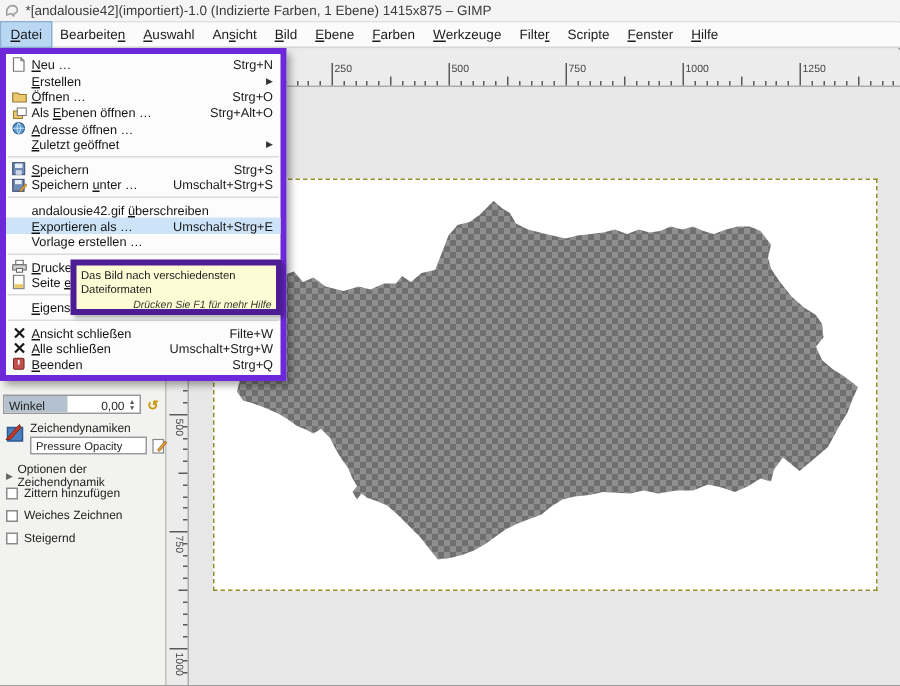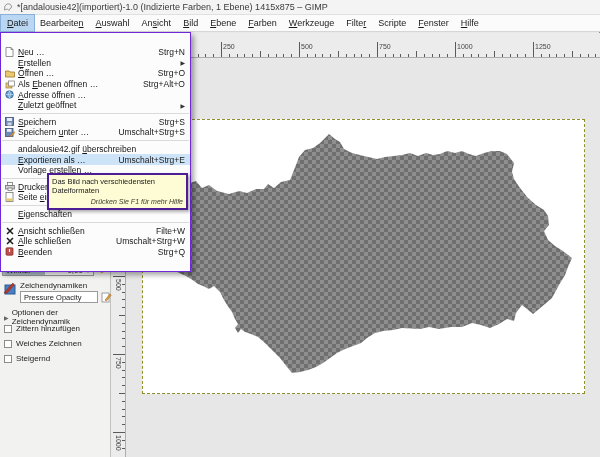--- a/index.html
+++ b/index.html
@@ -46,31 +46,31 @@
     border-right:1px solid #adadad;border-bottom:1px solid #adadad;box-sizing:border-box;z-index:6;}
   .htick{position:absolute;bottom:0;width:1px;background:#5a5a5a;}
   .hlab{position:absolute;top:10px;font-size:7px;color:#444;white-space:nowrap;}
   .vtick{position:absolute;right:0;height:1px;background:#5a5a5a;}
   .vlab{position:absolute;left:11px;font-size:7px;color:#444;transform:rotate(90deg);transform-origin:0 0;white-space:nowrap;}
   
   .canvas-area{position:absolute;left:126px;top:58px;width:474px;height:399px;background:#e7e7e7;z-index:0;}
   .page{position:absolute;background:#ffffff;border:1px dashed #8f8f2a;box-sizing:content-box;}
   .shape-svg{position:absolute;left:0;top:0;z-index:2;pointer-events:none;}
   
-  .menu{position:absolute;left:0;top:32px;width:191px;background:#fcfcfc;border:1px solid #6d28d9;
-    box-sizing:border-box;padding:14px 0;z-index:10;box-shadow:3px 3px 5px rgba(0,0,0,0.35);text-align:center;}
+  .menu{position:absolute;left:0;top:32px;width:191px;background:#fcfcfc;border:4px solid #6d28d9;
+    box-sizing:border-box;padding:2px 0;z-index:10;box-shadow:3px 3px 5px rgba(0,0,0,0.35);text-align:center;}
   .menu-item{height:10.6px;display:flex;align-items:center;padding:0 5px 0 3px;font-size:8.5px;color:#141414;white-space:nowrap;}
   .menu-item.hl{background:#cde4f8;}
   .mi-icon{width:11px;height:10px;margin-right:3px;flex:0 0 11px;display:flex;align-items:center;justify-content:center;}
   .mi-shortcut{margin-left:auto;font-size:8.5px;color:#1a1a1a;}
   .mi-arrow{margin-left:auto;font-size:6px;color:#333;}
   .menu-sep{border-top:1px solid #dadada;margin:2.5px 1px;}
   
   .tooltip{position:absolute;left:47px;top:173px;width:141px;height:37px;background:#fdfcd5;
-    border:2px solid #4c1d95;box-sizing:border-box;z-index:12;box-shadow:2px 2px 3px rgba(0,0,0,0.3);
+    border:4px solid #4c1d95;box-sizing:border-box;z-index:12;box-shadow:2px 2px 3px rgba(0,0,0,0.3);
     padding:2px 3px;font-size:7.5px;color:#1a1a1a;line-height:9px;}
   .tooltip .hint{margin-top:2px;text-align:right;font-style:italic;font-size:7px;color:#3a3a2a;}
 </style>
 </head>
 <body>
 
 <div class="window">
 
   <div class="titlebar">
     <svg width="10" height="10" viewBox="0 0 10 10">

